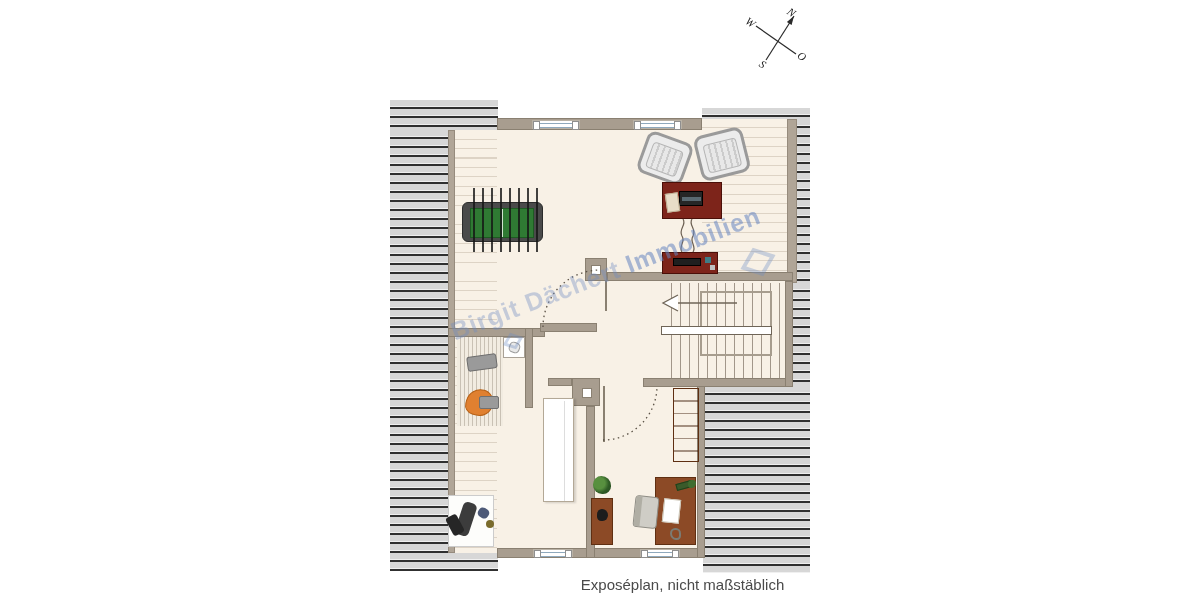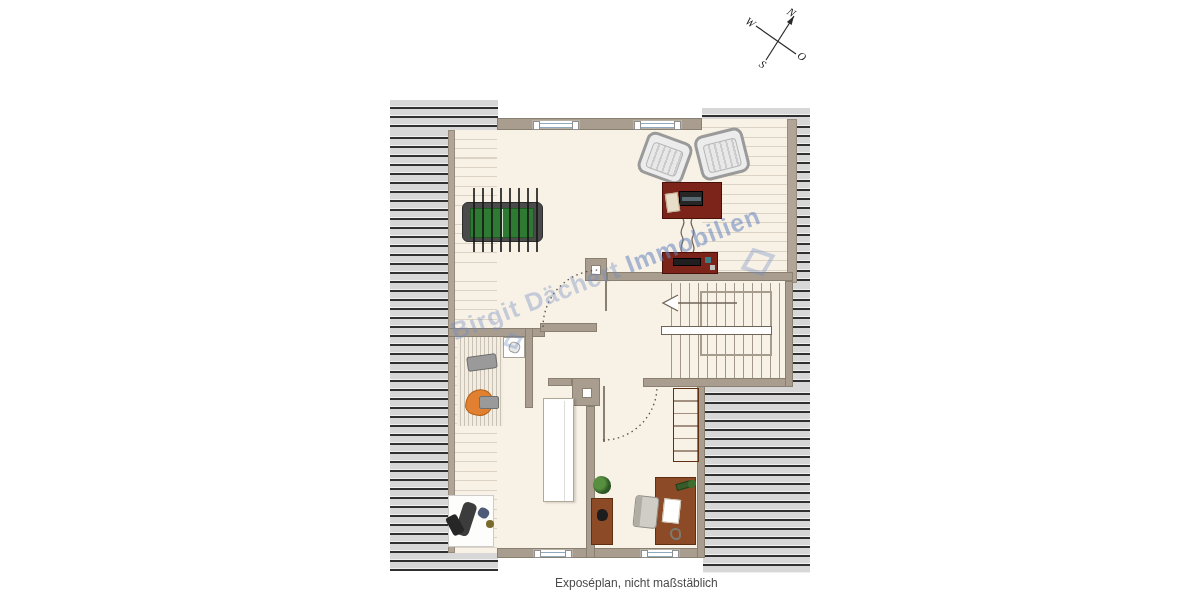--- a/index.html
+++ b/index.html
@@ -25,21 +25,21 @@
   .red{background:#7d241a;border:1px solid #4a0f08;}
   .brown{background:#8c4a26;border:1px solid #5f2f12;}
   .sofa{background:#ececec;border:3px solid #9a9a9a;border-radius:9px;overflow:hidden;}
   .sofa .seat{position:absolute;left:5px;right:5px;top:7px;bottom:4px;background:repeating-linear-gradient(90deg,#e8e8e8 0 4px,#cccccc 4px 6px);border:1px solid #b5b5b5;border-radius:4px;}
   .white-box{background:#fff;border:1px solid #b3a896;}
   .shelf-lines{background:repeating-linear-gradient(180deg,transparent 0 11px,rgba(60,25,5,.45) 11px 12.5px);}
   .wm{color:rgba(110,140,195,.38);font-weight:bold;font-size:25px;letter-spacing:1px;white-space:nowrap;transform:rotate(-21deg);transform-origin:left center;}
   .wm b{color:rgba(100,132,192,.55);}
   .diamond{border:4px solid rgba(110,140,195,.35);transform:rotate(18deg) skewX(-12deg);background:transparent;}
   .compass-letter{position:absolute;font-family:"Liberation Serif",serif;font-style:italic;font-size:11px;color:#1d1d1d;transform:rotate(35deg);}
-  .footer{font-size:12px;color:#4a4a4a;text-align:left;}
+  .footer{font-size:15px;color:#4a4a4a;text-align:center;}
   svg{display:block;}
 </style>
 </head>
 <body>
 
 <div class="stage">
 
   <div class="abs floor" style="left:455px;top:119px;width:342px;height:439px;"></div>
 
   <div class="abs faint" style="left:455px;top:130px;width:42px;height:423px;"></div>

